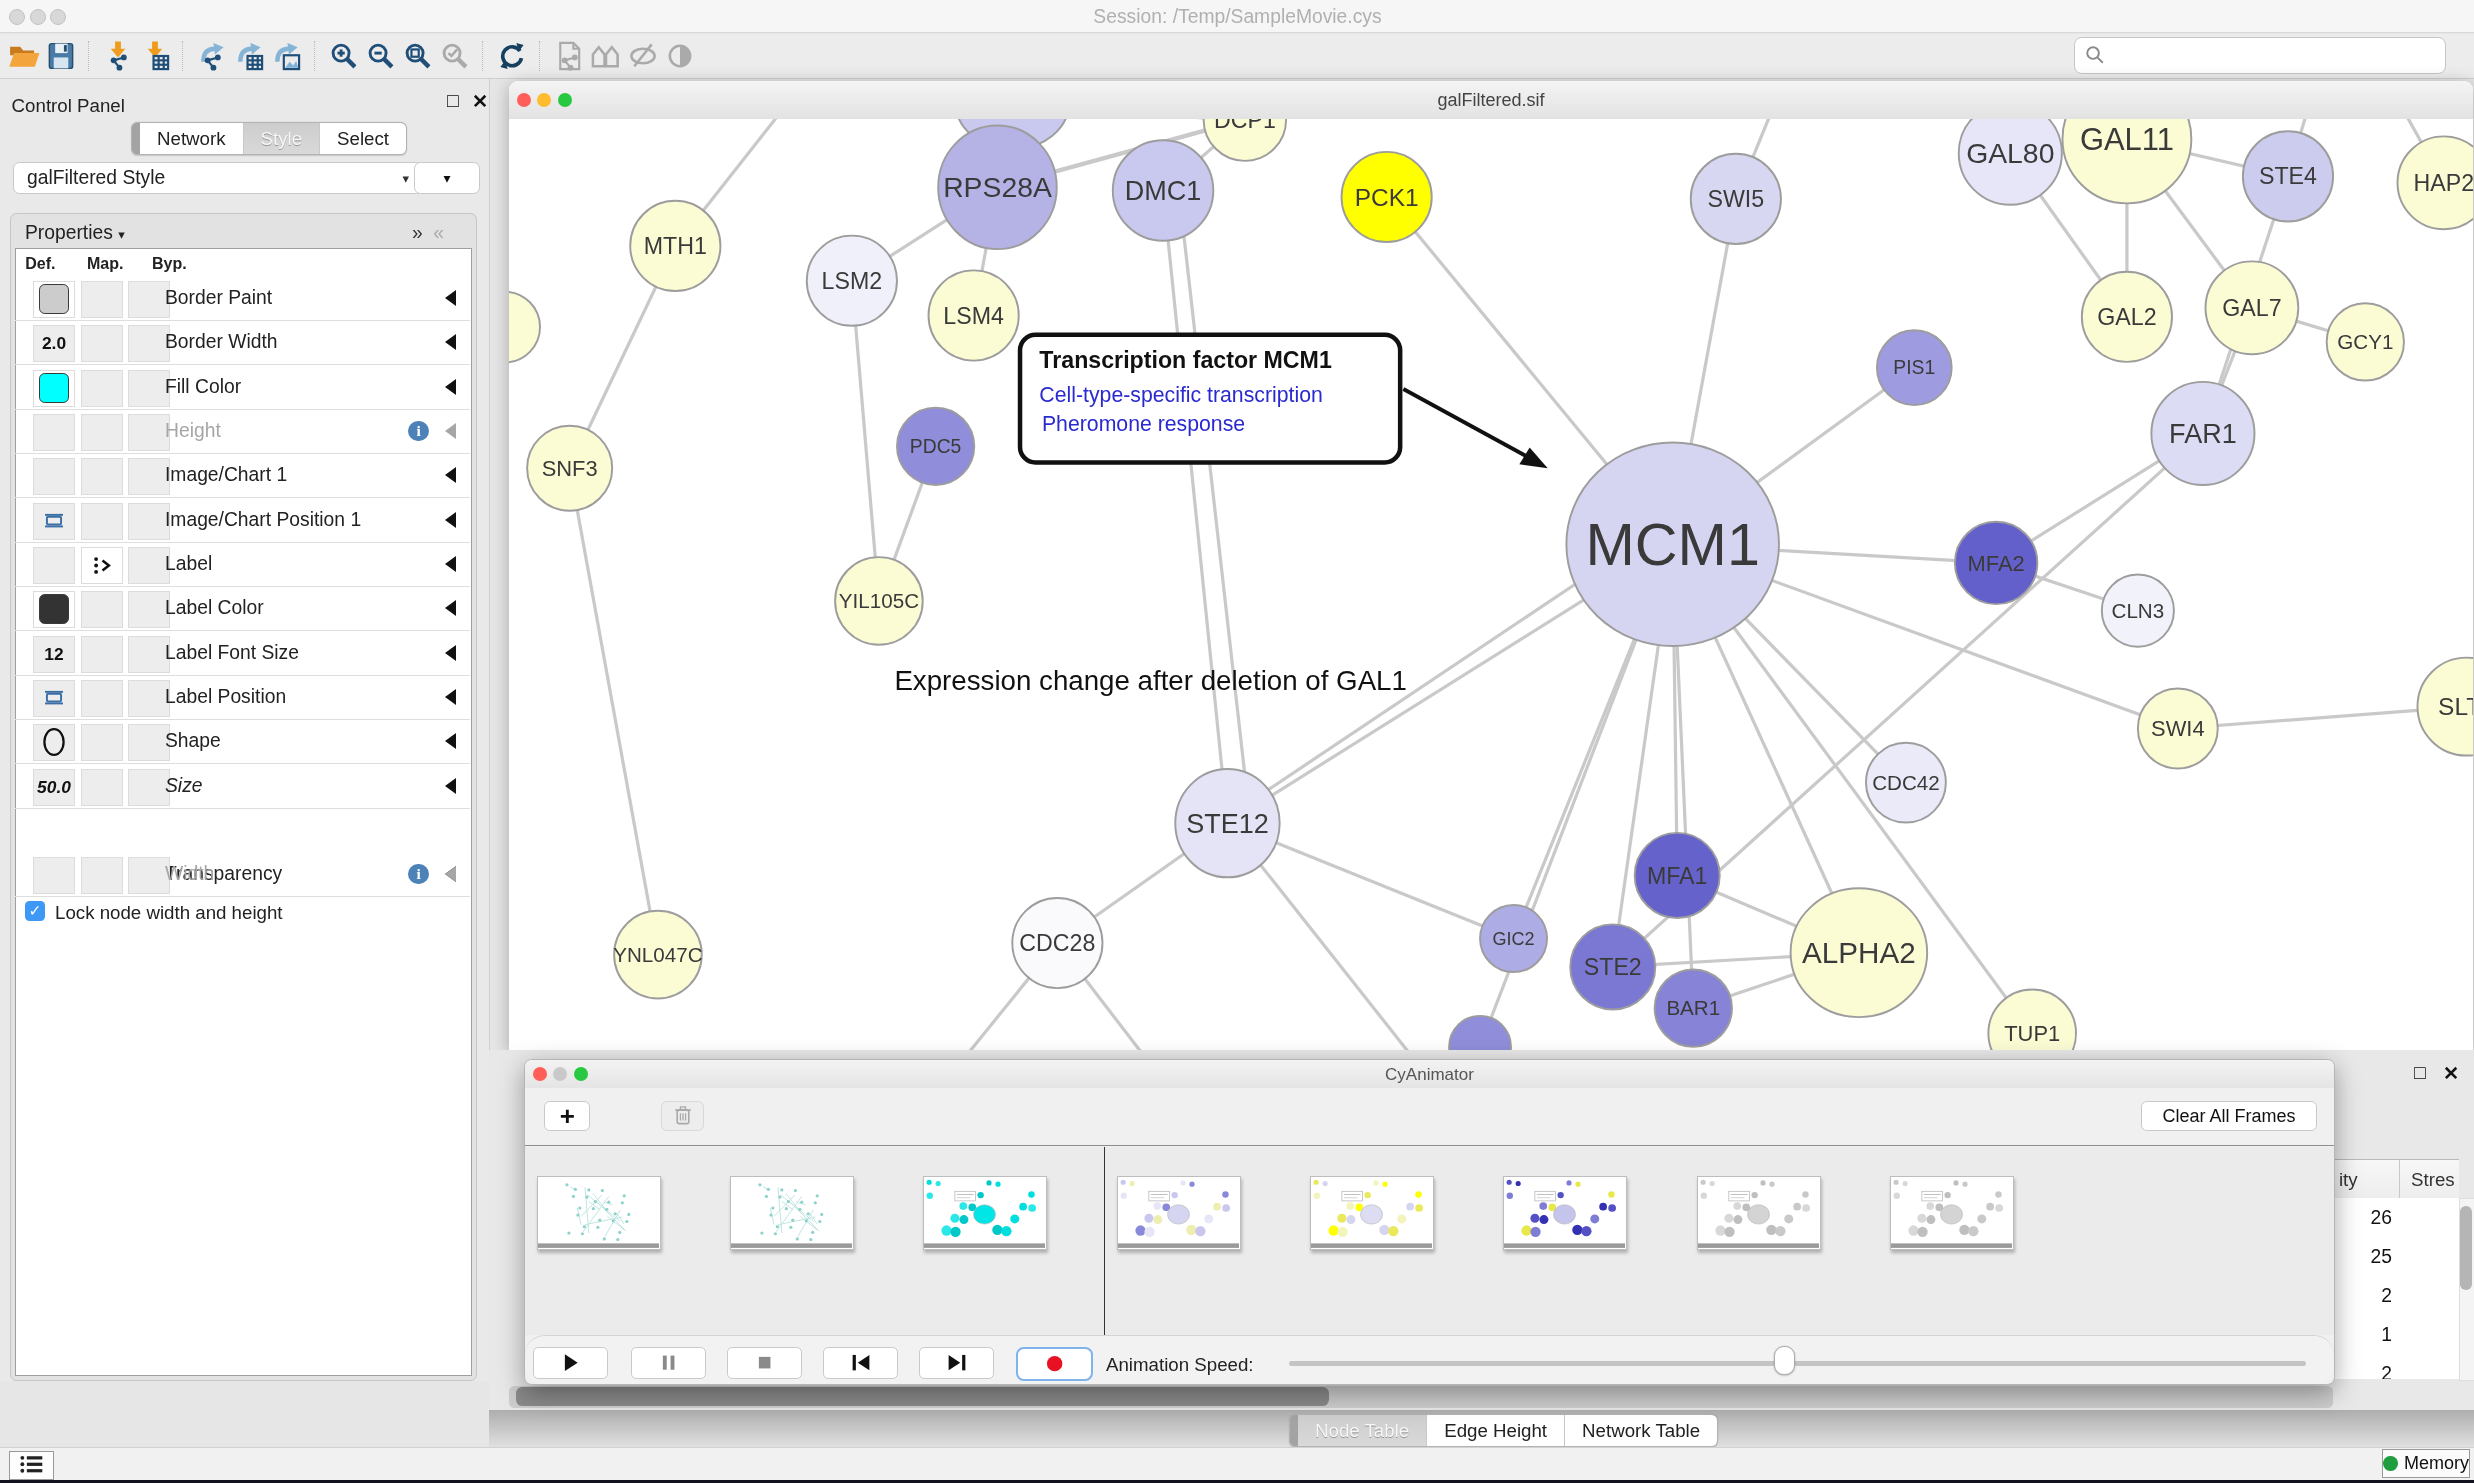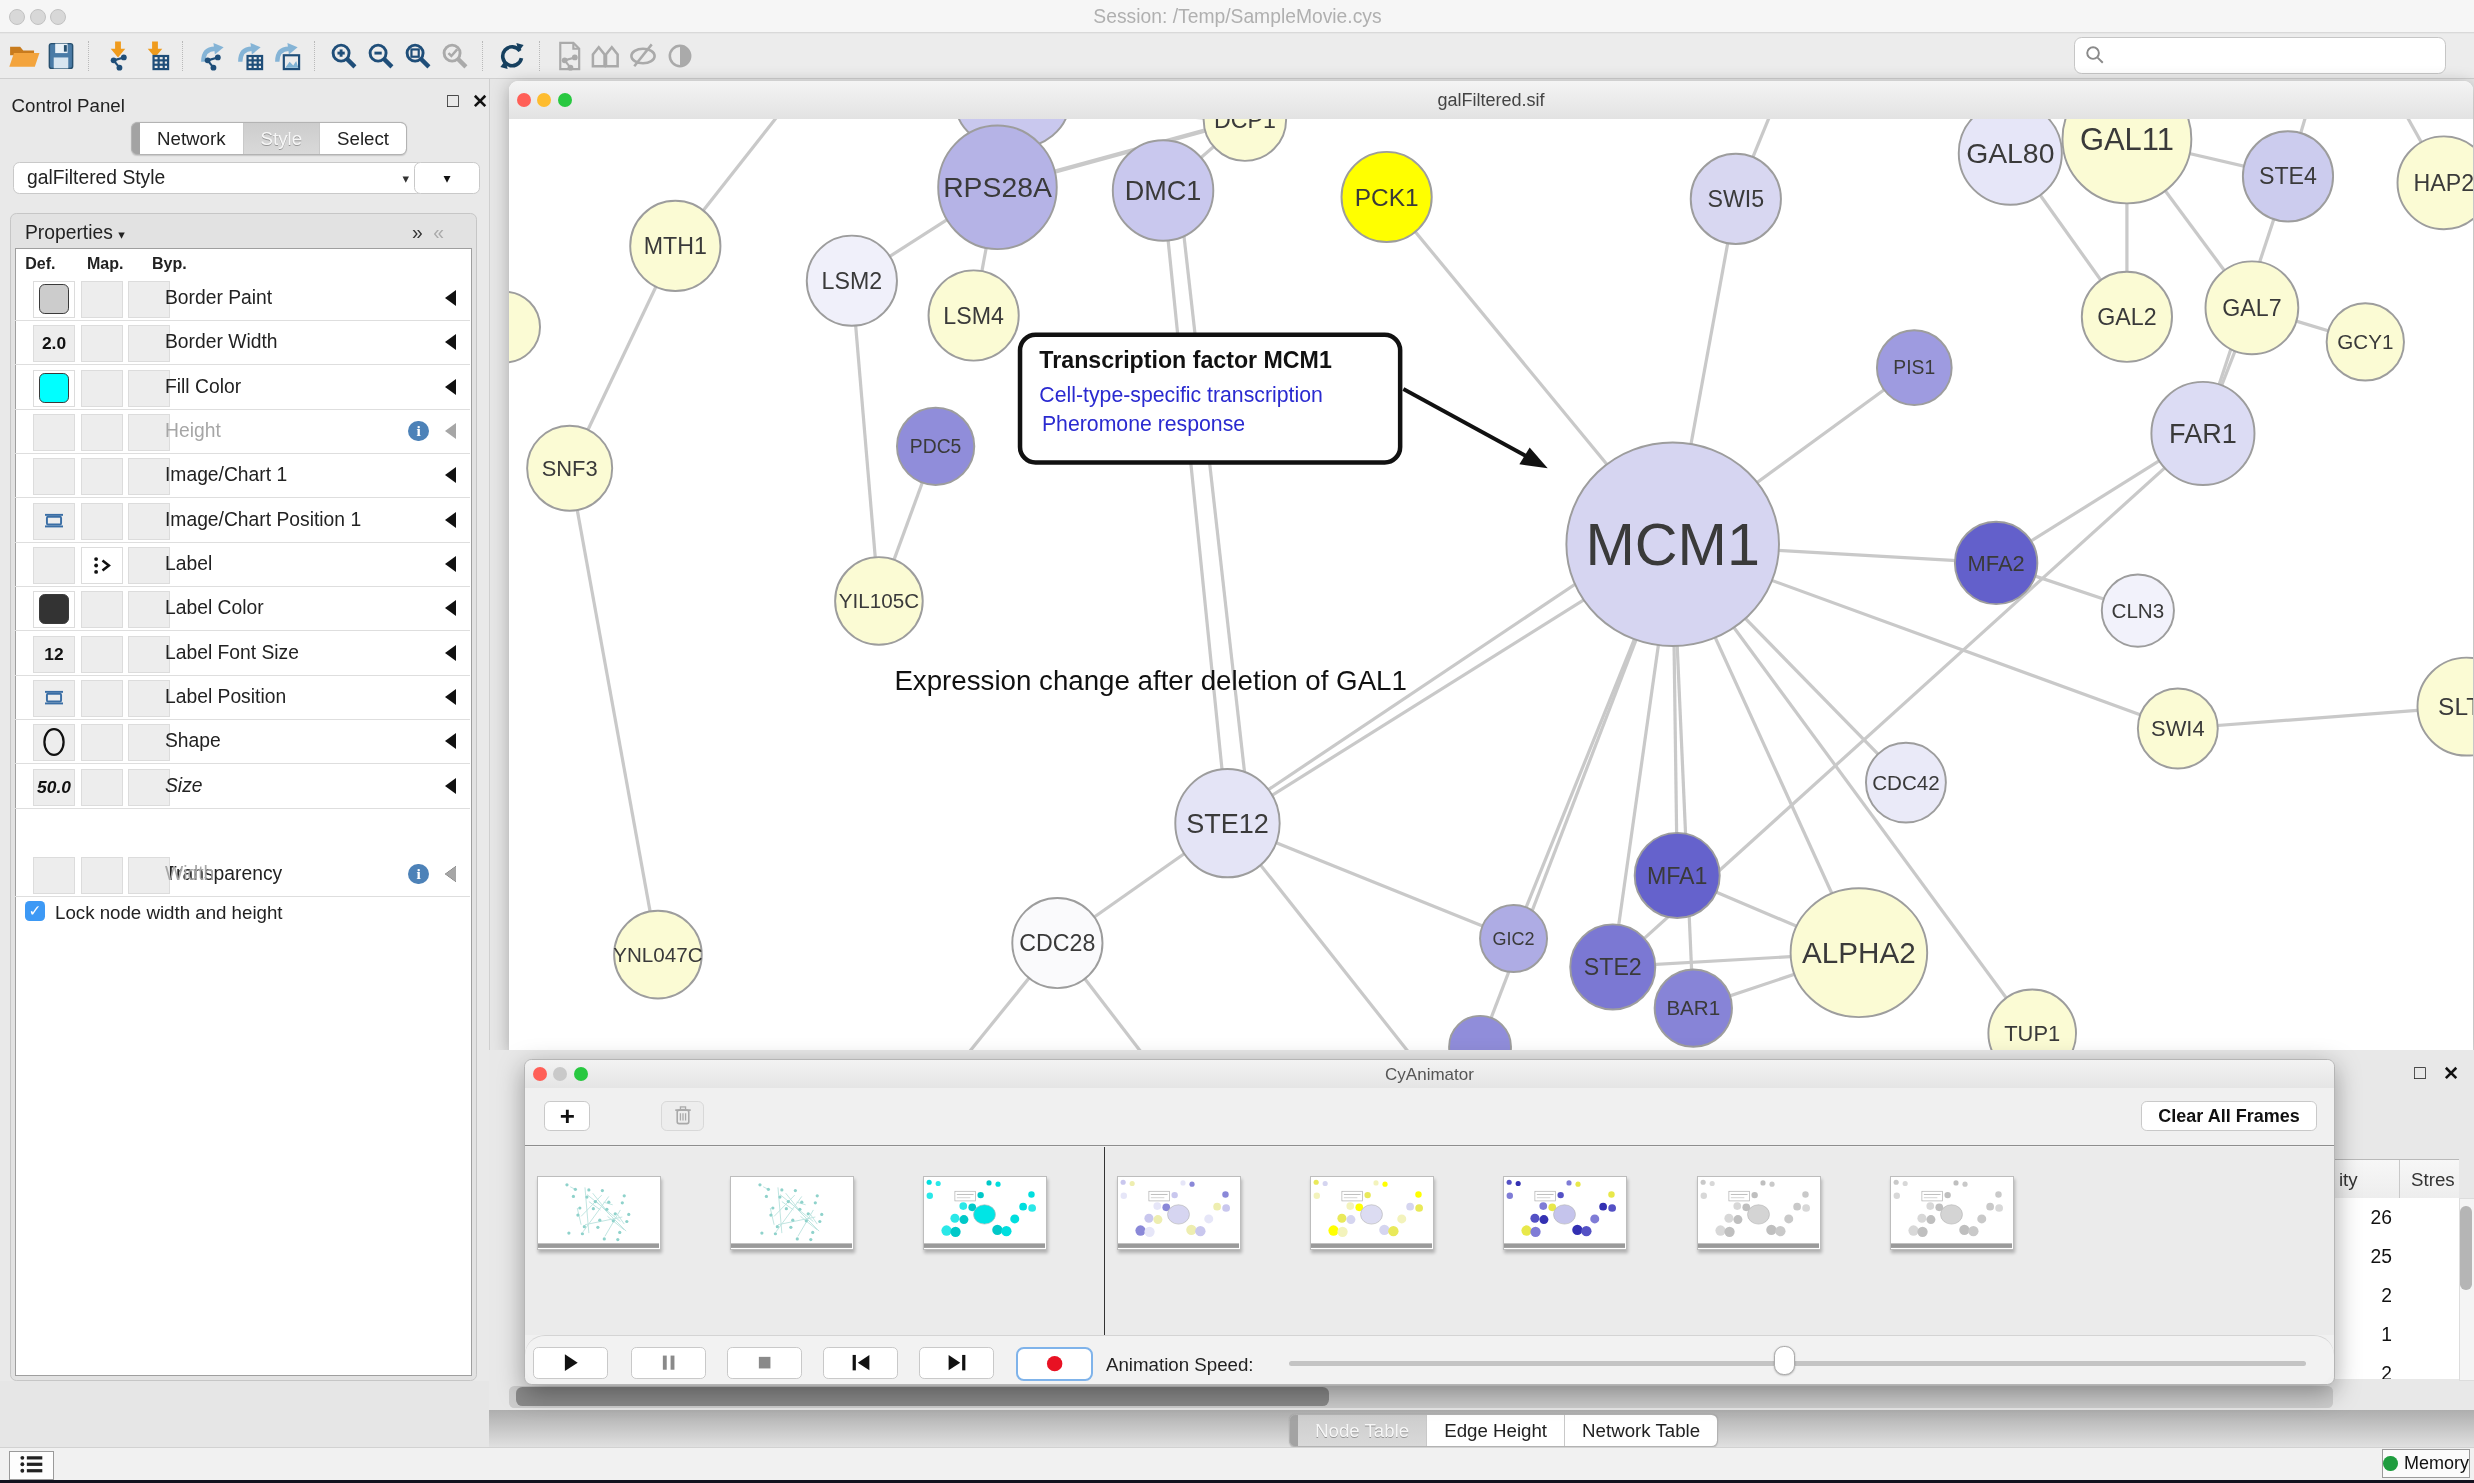--- a/index.html
+++ b/index.html
@@ -55,21 +55,21 @@
   #tbl-thumb{left:2460px;top:1206px;width:12.2px;height:84px;background:#b5b5b5;border-radius:5.8px;}
   #south-scroll{left:509px;top:1386px;width:1824px;height:22px;background:#cdcdcd;border-radius:5.2px;}
   #south-thumb{left:516px;top:1387px;width:813px;height:19.3px;background:#8a8a8a;border-radius:6.4px;}
   #table-tabs-strip{left:489px;top:1410px;width:1986px;height:37px;background:linear-gradient(#aeaeae,#e0e0e0);}
   #table-tabs{left:1289px;top:1414px;}
   
   #cyanimator{left:524px;top:1059px;width:1809px;height:324px;background:#f0f0f0;border:0.6px solid #b5b5b5;border-radius:7.7px;box-shadow:0 7.7px 26px rgba(0,0,0,.35);overflow:hidden;}
   #cy-titlebar{position:absolute;left:0;top:0;width:100%;height:28px;background:linear-gradient(#f3f3f3,#e5e5e5);border-bottom:0.6px solid #c9c9c9;}
   #cy-title{position:absolute;width:100%;text-align:center;top:5.2px;font-size:17px;color:#555;}
   #cy-toolbar{position:absolute;left:0;top:28px;width:100%;height:57px;background:#f0f0f0;border-bottom:1.9px solid #8d8d8d;}
-  .cybtn{position:absolute;top:13px;height:28px;background:#fff;border:1.3px solid #c9c9c9;border-radius:5.8px;display:flex;align-items:center;justify-content:center;font-weight:bold;}
+  .cybtn{position:absolute;top:13px;height:28px;background:#fff;border:1.3px solid #c9c9c9;border-radius:5.8px;display:flex;align-items:center;justify-content:center;}
   #cy-timeline{position:absolute;left:0;top:87px;width:100%;height:188px;background:#ebebeb;}
   .frame{position:absolute;top:29px;width:122px;height:72px;background:#fff;border:0.6px solid #bdbdbd;box-shadow:1.3px 2.6px 3.2px rgba(0,0,0,.25);}
   #playhead{position:absolute;left:579px;top:0px;width:1.3px;height:204px;background:#333;}
   #cy-controls{position:absolute;left:0;top:275px;width:100%;height:49px;background:#f2f2f2;border-top:0.6px solid #d4d4d4;border-radius:20px;}
   .pbtn{position:absolute;top:11px;width:73px;height:30px;background:#fff;border:1.3px solid #c9c9c9;border-radius:5.2px;display:flex;align-items:center;justify-content:center;}
   #speed-label{position:absolute;left:581px;top:18px;font-size:18.7px;color:#222;}
   #speed-track{position:absolute;left:764px;top:24.5px;width:1017px;height:5.2px;background:#c4c4c4;border-radius:2.6px;}
   #speed-handle{position:absolute;left:1249px;top:10.3px;width:19.3px;height:27px;background:#fff;border:0.6px solid #ababab;border-radius:9.7px;box-shadow:0 0.6px 1.9px rgba(0,0,0,.3);}
   
   #status-bar{left:0;top:1447px;width:2475px;height:33px;background:#f1f1f1;border-top:1.3px solid #d2d2d2;}

